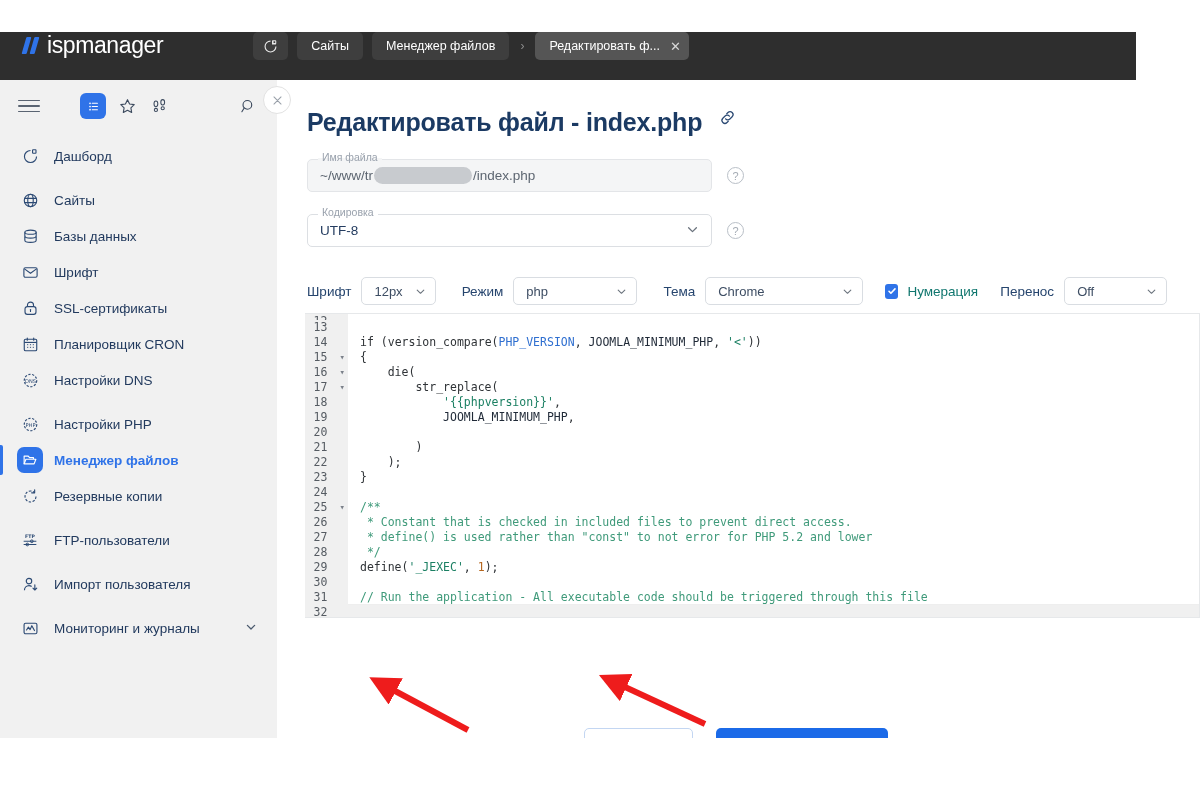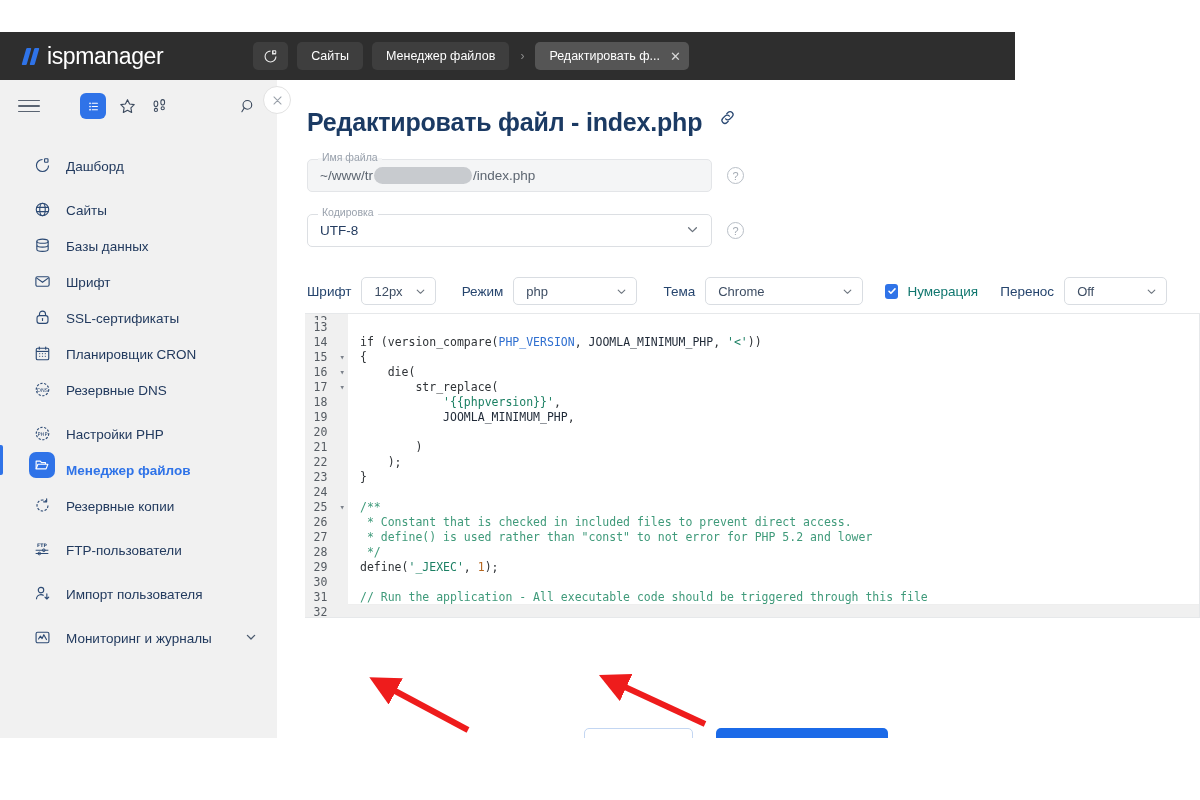--- a/index.html
+++ b/index.html
@@ -6,22 +6,22 @@
   html, body {
     width: 1200px; height: 800px;
     background: #ffffff;
     font-family: "Liberation Sans", sans-serif;
     overflow: hidden;
   }
   #app { position: relative; width: 1200px; height: 800px; background:#fff; }
 
   
   .topbar {
-    position: absolute; left:0; top:32px; width:1015px; height:48px;
-    background:#2e2e2e; display:flex; align-items:center;
+    position: absolute; left:0; top:32px; width:1136px; height:48px;
+    background:#2e2e2e; display:flex; align-items:flex-start;
   }
   .logo-wrap { display:flex; align-items:center; margin-left:24px; }
   .logo-slashes { display:flex; margin-right:7px; transform: skewX(-16deg); }
   .logo-slashes i { display:block; width:5px; height:17px; background:#2f73e8; margin-right:3px; border-radius:1px;}
   .logo-text { color:#fff; font-size:23px; letter-spacing:-0.4px; font-weight:500; }
 
   .topnav { display:flex; align-items:center; margin-left:90px; gap:9px; }
   .tb-chip {
     background:#3e3e3e; color:#ffffff; height:28px; border-radius:5px;
     display:flex; align-items:center; padding:0 14px; font-size:12.5px; white-space:nowrap;
@@ -48,21 +48,21 @@
   .sb-icons { display:flex; align-items:center; gap:10px; margin-left:40px; }
   .sq-icon {
     width:26px; height:26px; border-radius:6px; background:#2f73e8;
     display:flex; align-items:center; justify-content:center;
   }
   .plain-icon { width:22px; height:22px; display:flex; align-items:center; justify-content:center; }
   .search-ic { margin-left:auto; }
 
   .menu { margin-top:6px; }
   .mi {
-    display:flex; align-items:flex-end; height:36px; padding-left:29px;
+    display:flex; align-items:center; height:36px; padding-left:17px;
     color:#223a5e; font-size:13.5px; position:relative; cursor:pointer;
   }
   .mi .ic { width:26px; min-width:26px; display:flex; align-items:center; justify-content:center; margin-right:11px; }
   .mi.gap { margin-top:8px; }
   .mi.active { color:#2f73e8; font-weight:600; }
   .mi.active::before {
     content:""; position:absolute; left:0; top:3px; bottom:3px; width:3px; background:#2f73e8; border-radius:0 2px 2px 0;
   }
   .mi.active .ic { background:#2f73e8; border-radius:7px; width:26px; height:26px; }
   .chev-right { margin-left:auto; margin-right:20px; color:#5a6472; }
@@ -309,21 +309,21 @@
         <span>Планировщик CRON</span>
       </div>
 
       <div class="mi">
         <span class="ic">
           <svg width="17" height="17" viewBox="0 0 18 18" fill="none" stroke="#2c4a74" stroke-width="1.2">
             <circle cx="9" cy="9" r="6.6" stroke-dasharray="2.4 1.6"></circle>
             <text x="9" y="11.4" font-size="5.4" fill="#2c4a74" stroke="none" text-anchor="middle" font-family="DejaVu Sans, sans-serif">DNS</text>
           </svg>
         </span>
-        <span>Резервные DNS</span>
+        <span>Настройки DNS</span>
       </div>
 
       <div class="mi gap">
         <span class="ic">
           <svg width="17" height="17" viewBox="0 0 18 18" fill="none" stroke="#2c4a74" stroke-width="1.2">
             <circle cx="9" cy="9" r="6.6" stroke-dasharray="2.4 1.6"></circle>
             <text x="9" y="11.2" font-size="5.4" fill="#2c4a74" stroke="none" text-anchor="middle" font-family="DejaVu Sans, sans-serif">PHP</text>
           </svg>
         </span>
         <span>Настройки PHP</span>

